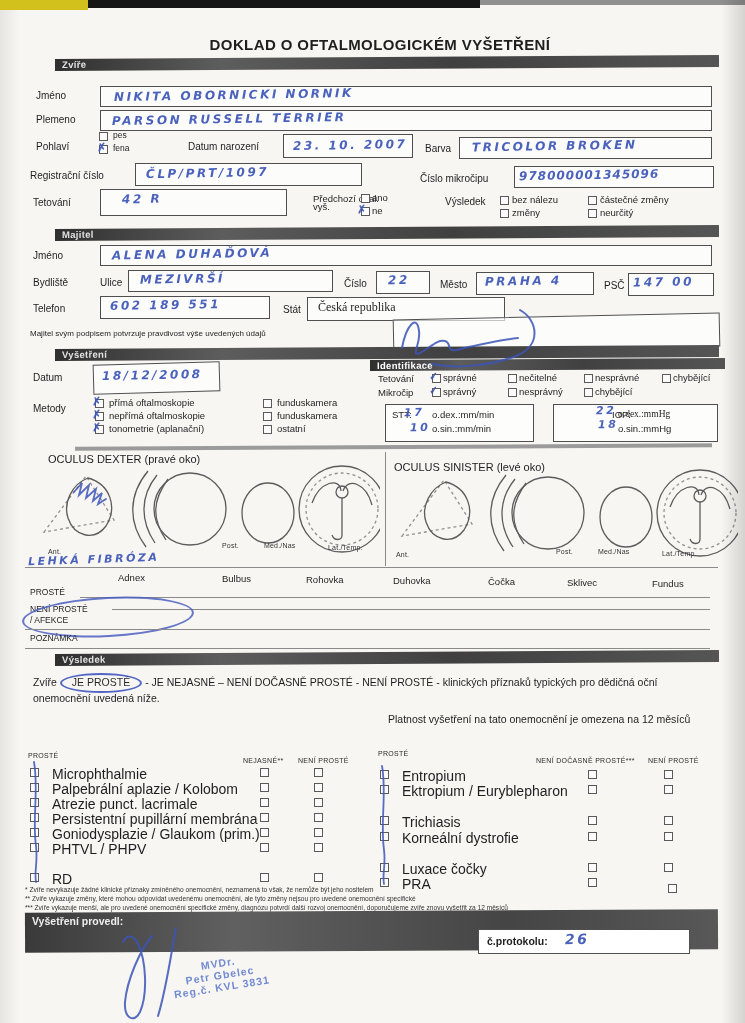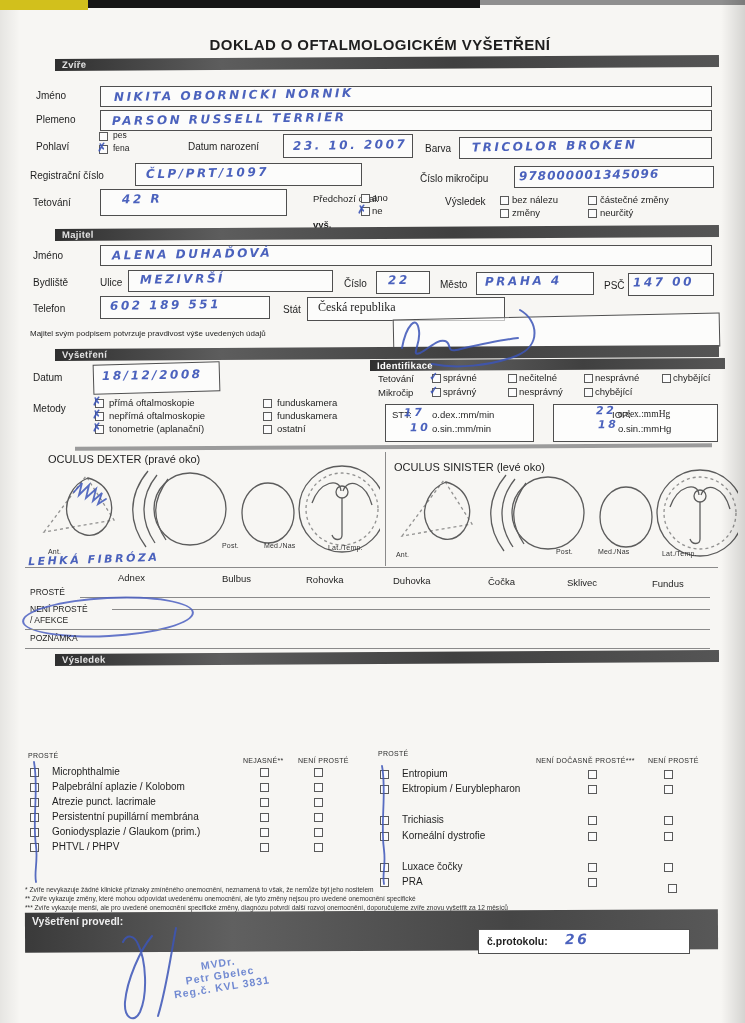--- a/index.html
+++ b/index.html
@@ -21,21 +21,21 @@
   .ck{position:absolute;color:#3c55b8;font-weight:bold;font-size:11px;line-height:11px;
       transform:rotate(-6deg);opacity:.9;}
   .bar{position:absolute;left:55px;width:657px;height:12px;
        background:linear-gradient(90deg,#2f2f2f,#5d5d5d 25%,#404040 60%,#555);
        color:#e3e3e3;font-size:9.5px;font-weight:bold;padding-left:7px;line-height:12px;
        transform:rotate(-.35deg);letter-spacing:.3px;}
   .hline{position:absolute;height:1px;background:#8a8a8a;}
   .vline{position:absolute;width:1px;background:#8a8a8a;}
   .ellipse{position:absolute;border:2px solid #4b5fc1;border-radius:50%;opacity:.85;}
   .circled{border:2px solid #4b5fc1;border-radius:50%;padding:1px 10px 3px 10px;opacity:.95;}
-  .chk-row{position:absolute;height:14px;font-size:10px;}
+  .chk-row{position:absolute;height:14px;font-size:14px;}
   .chk-row .cb{top:2px;}
   .chk-label{position:absolute;left:24px;top:0;white-space:nowrap;color:#1e1e1e;}
   .footnote{position:absolute;font-size:6.6px;color:#333;white-space:nowrap;}
   .stamp{position:absolute;color:#5a77cc;font-weight:bold;text-align:center;
          font-size:10.5px;line-height:12px;letter-spacing:1px;transform:rotate(-9deg);opacity:.85;}
   svg.ink{position:absolute;left:0;top:0;pointer-events:none;}
   .eyes{position:absolute;}
 </style>
 </head>
 <body>
@@ -79,21 +79,21 @@
 
   <div class="lbl" style="left:420px;top:173px;">Číslo mikročipu</div>
   <div class="box" style="left:514px;top:166px;width:198px;height:20px;"></div>
   <div class="hw" style="left:519px;top:168px;font-size:12px;letter-spacing:1px;">978000001345096</div>
 
   <div class="lbl" style="left:33px;top:197px;">Tetování</div>
   <div class="box" style="left:100px;top:189px;width:185px;height:25px;"></div>
   <div class="hw" style="left:122px;top:192px;font-size:12px;">42 R</div>
 
   <div class="lbl lbl-sm" style="left:313px;top:193px;">Předchozí oftal.</div>
-  <div class="lbl lbl-sm" style="left:313px;top:219px;font-weight:bold;">vyš.</div>
+  <div class="lbl lbl-sm" style="left:313px;top:201px;">vyš.</div>
   <span class="cb" style="left:361px;top:194px;"></span>
   <div class="lbl lbl-sm" style="left:372px;top:192px;text-align:right;">ano</div>
   <span class="cb" style="left:361px;top:207px;"></span>
   <span class="ck" style="left:357px;top:204px;">✗</span>
   <div class="lbl lbl-sm" style="left:372px;top:205px;">ne</div>
 
   <div class="lbl" style="left:445px;top:196px;">Výsledek</div>
   <span class="cb" style="left:500px;top:196px;"></span>
   <div class="lbl lbl-sm" style="left:512px;top:194px;">bez nálezu</div>
   <span class="cb" style="left:500px;top:209px;"></span>
@@ -256,20 +256,26 @@
   <div class="hline" style="left:80px;top:597px;width:630px;"></div>
   <div class="lbl" style="left:30px;top:604px;font-size:8.5px;">NENÍ PROSTÉ</div>
   <div class="lbl" style="left:30px;top:615px;font-size:8.5px;">/ AFEKCE</div>
   <div class="hline" style="left:112px;top:609px;width:598px;"></div>
   <div class="ellipse" style="left:22px;top:597px;width:168px;height:36px;transform:rotate(-3deg);"></div>
   <div class="hline" style="left:25px;top:629px;width:685px;"></div>
   <div class="lbl" style="left:30px;top:633px;font-size:8.5px;">POZNÁMKA</div>
   <div class="hline" style="left:25px;top:648px;width:685px;"></div>
 
   <div class="bar" style="top:652px;">Výsledek</div>
+  <div class="lbl" style="left:33px;top:674px;width:682px;font-size:10.5px;white-space:normal;line-height:16px;">
+    <span>Zvíře</span>
+    <span class="circled">JE PROSTÉ</span>
+    <span>- JE NEJASNÉ – NENÍ DOČASNĚ PROSTÉ - NENÍ PROSTÉ - klinických příznaků typických pro dědičná oční onemocnění uvedená níže.</span>
+  </div>
+  <div class="lbl" style="left:388px;top:712px;width:330px;font-size:10.5px;white-space:normal;line-height:15px;">Platnost vyšetření na tato onemocnění je omezena na 12 měsíců</div>
 
   <div class="lbl lbl-hdr" style="left:28px;top:752px;">PROSTÉ</div>
   <div class="lbl lbl-hdr" style="left:243px;top:757px;">NEJASNÉ**</div>
   <div class="lbl lbl-hdr" style="left:298px;top:757px;">NENÍ PROSTÉ</div>
   <div class="lbl lbl-hdr" style="left:378px;top:750px;">PROSTÉ</div>
   <div class="lbl lbl-hdr" style="left:536px;top:757px;">NENÍ DOČASNĚ PROSTÉ***</div>
   <div class="lbl lbl-hdr" style="left:648px;top:757px;">NENÍ PROSTÉ</div>
 
   <div class="chk-row" style="left:28px;top:766px;width:335px;">
       <span class="cb" style="left:2px"></span>
@@ -300,20 +306,26 @@
       <span class="chk-label">Goniodysplazie / Glaukom (prim.)</span>
       <span class="cb" style="left:232px"></span>
       <span class="cb" style="left:286px"></span>
     </div>
   <div class="chk-row" style="left:28px;top:841px;width:335px;">
       <span class="cb" style="left:2px"></span>
       <span class="chk-label">PHTVL / PHPV</span>
       <span class="cb" style="left:232px"></span>
       <span class="cb" style="left:286px"></span>
     </div>
+  <div class="chk-row" style="left:28px;top:871px;width:335px;">
+      <span class="cb" style="left:2px"></span>
+      <span class="chk-label">RD</span>
+      <span class="cb" style="left:232px"></span>
+      <span class="cb" style="left:286px"></span>
+    </div>
 
   <div class="chk-row" style="left:378px;top:768px;width:340px;">
       <span class="cb" style="left:2px"></span>
       <span class="chk-label">Entropium</span>
       <span class="cb" style="left:210px"></span>
       <span class="cb" style="left:286px"></span>
     </div>
   <div class="chk-row" style="left:378px;top:783px;width:340px;">
       <span class="cb" style="left:2px"></span>
       <span class="chk-label">Ektropium / Euryblepharon</span>

